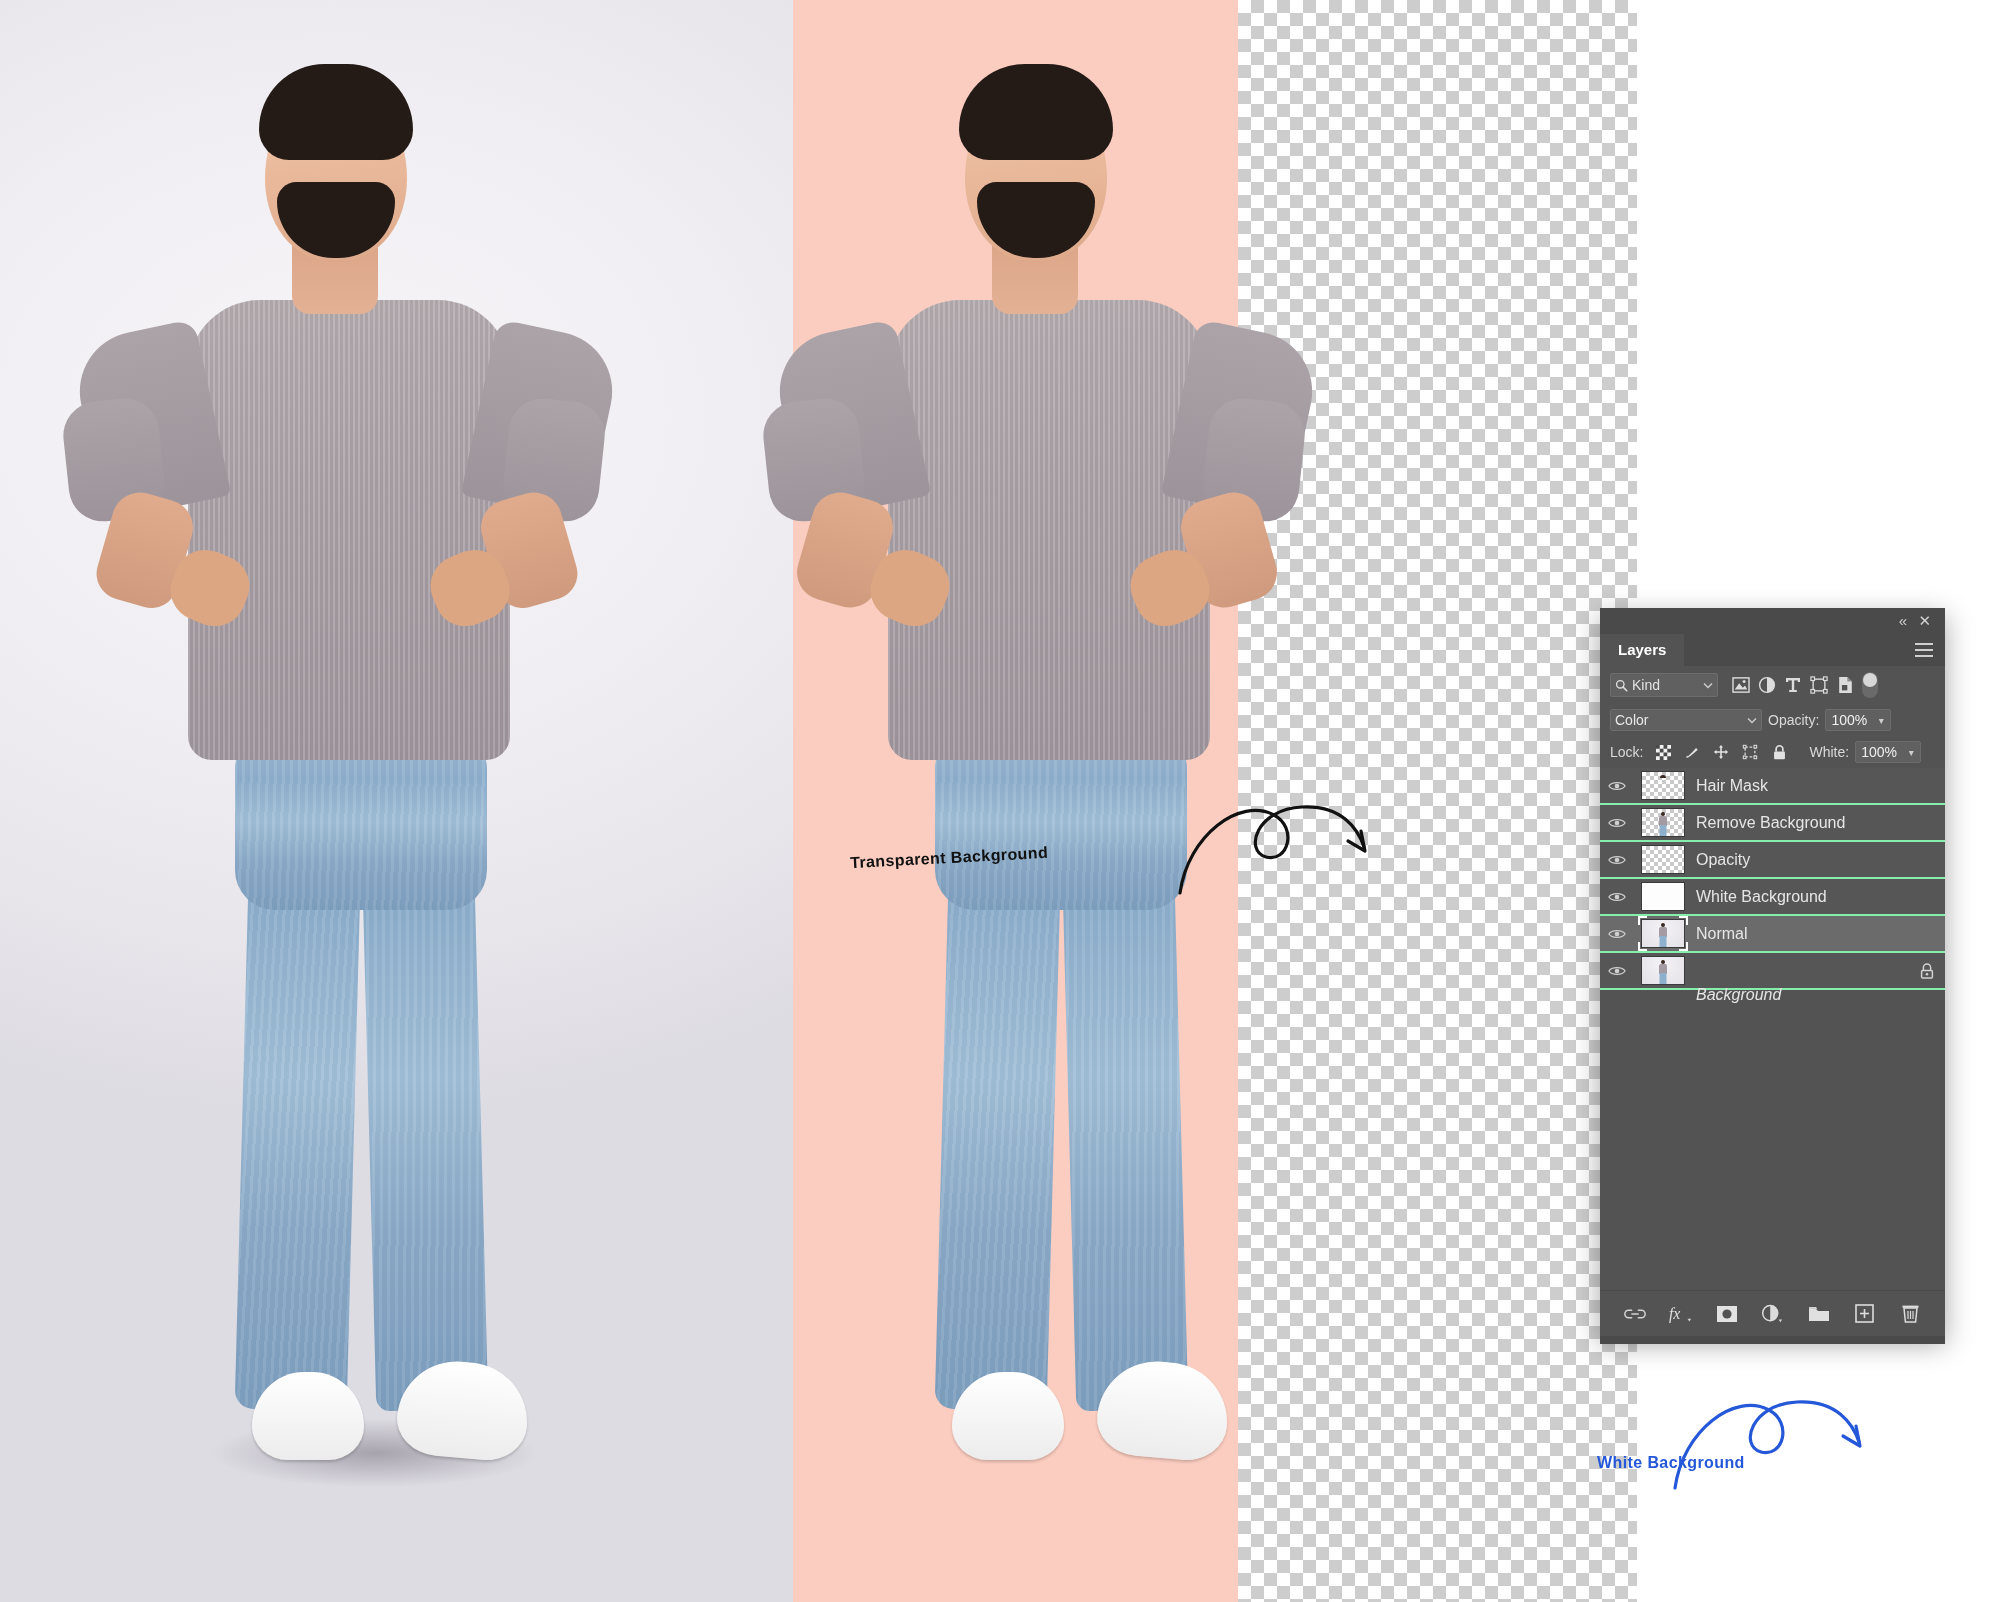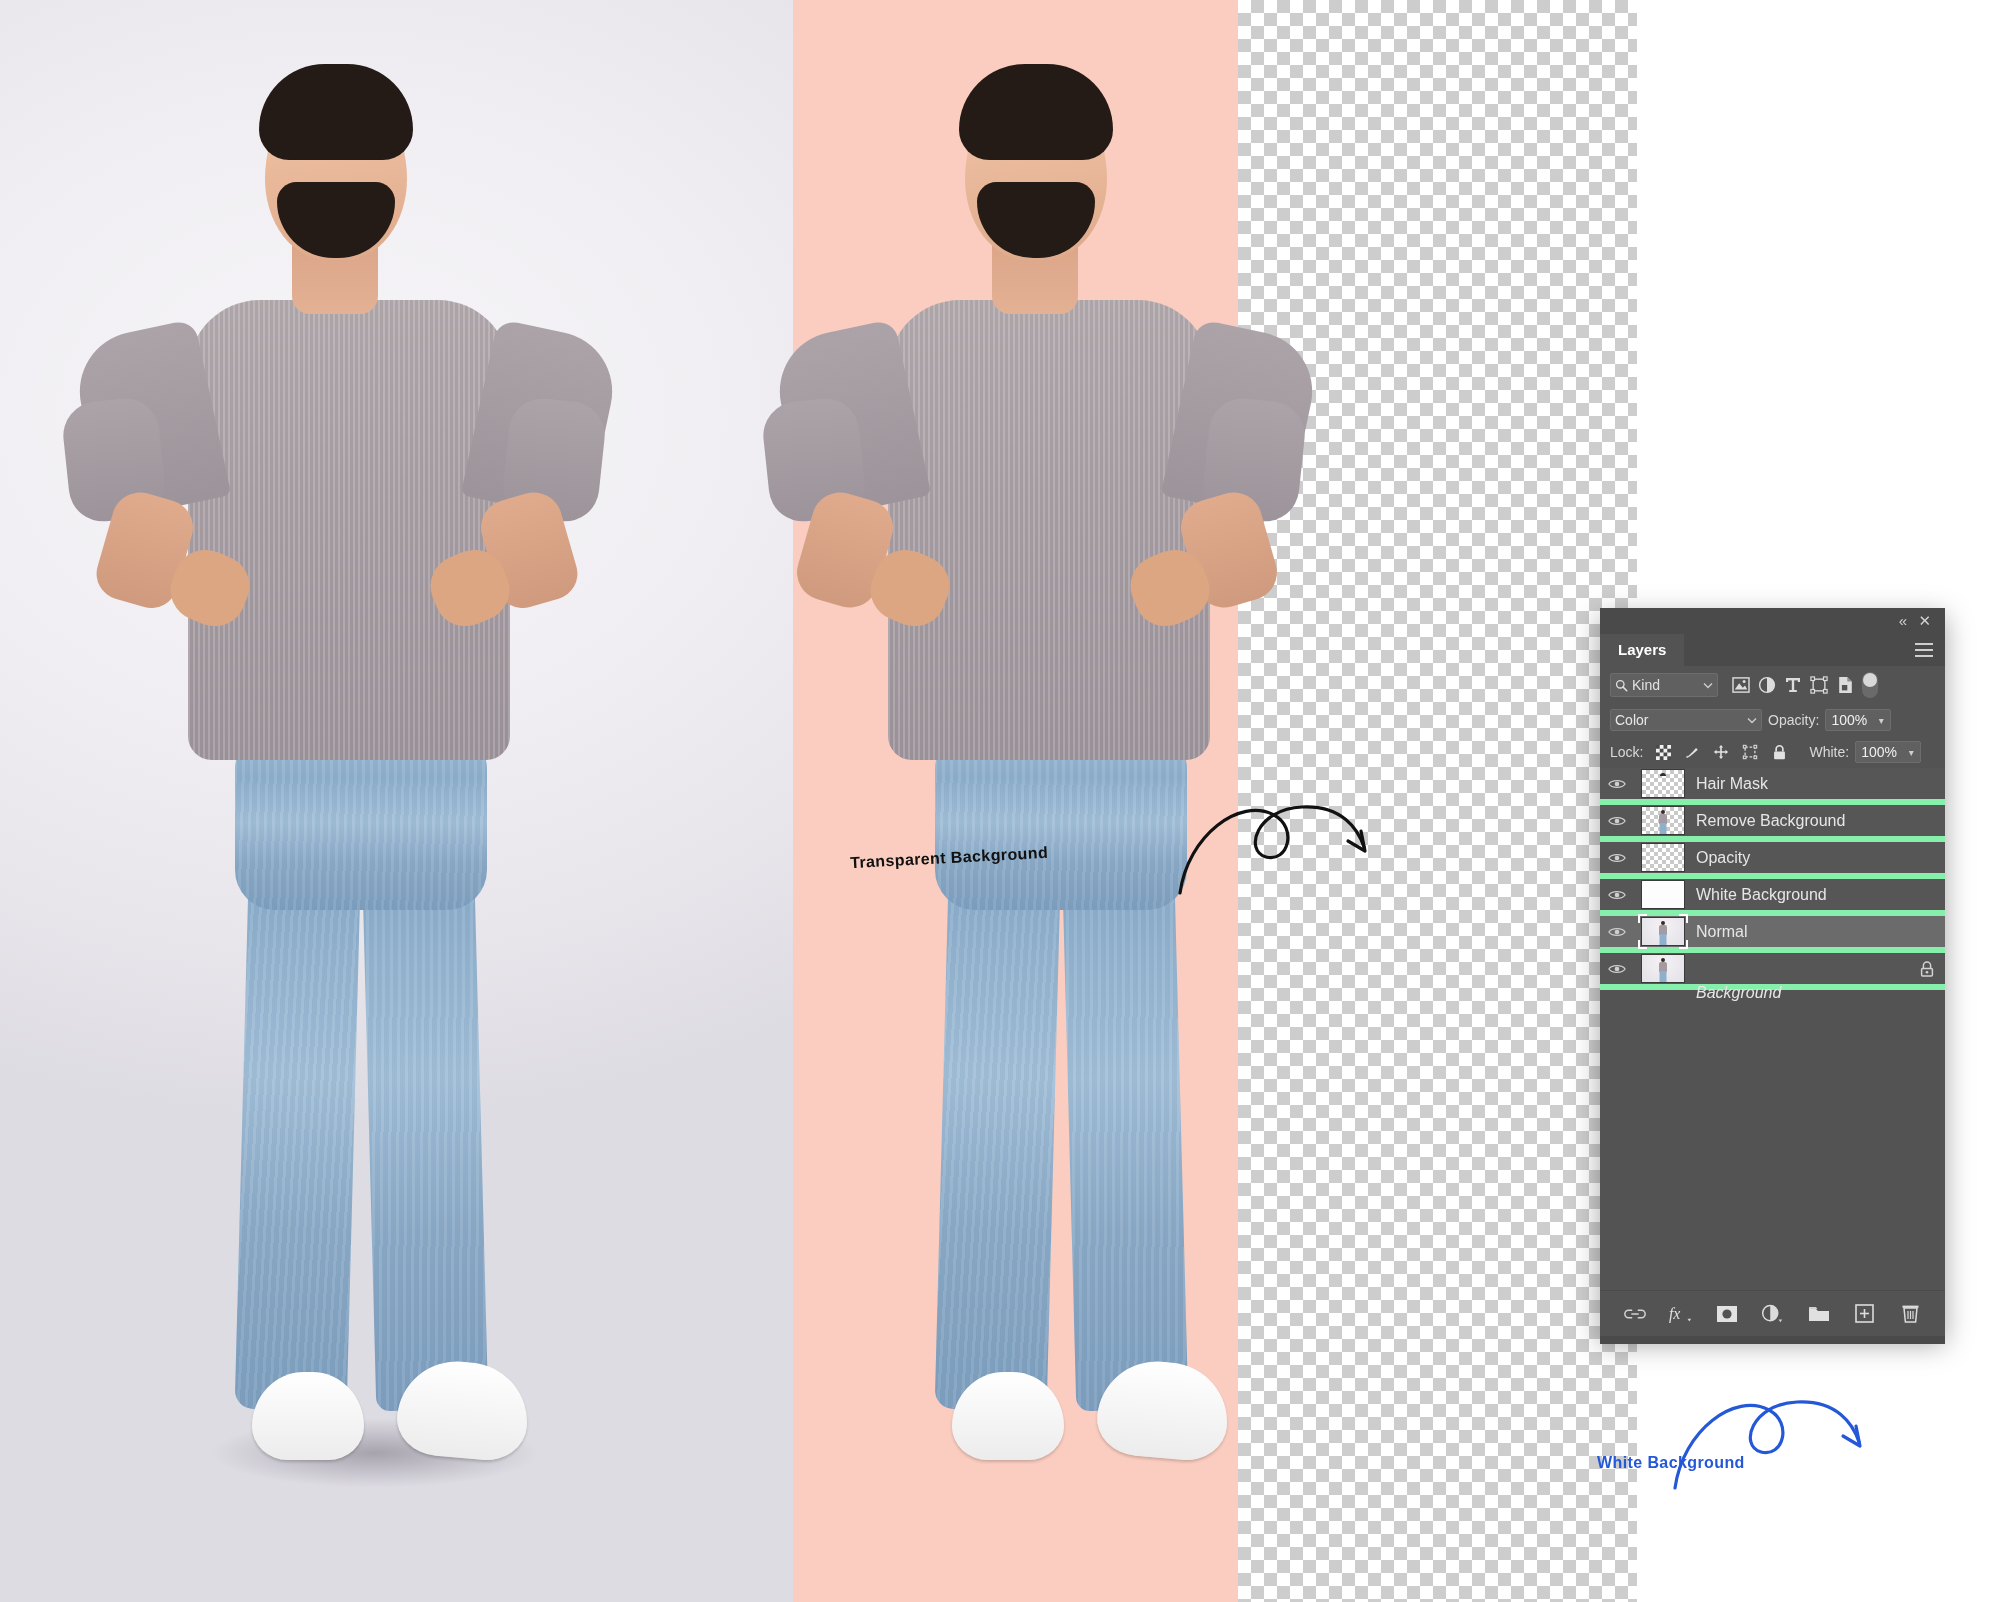--- a/index.html
+++ b/index.html
@@ -107,21 +107,21 @@
   .opt-label { font-size: 14px; color: #d9d9d9; }
   .numfield { height: 22px; background: #606060; border: 1px solid #6d6d6d; border-radius: 2px;
       display: flex; align-items: center; }
   .numfield .nv { width: 46px; text-align: center; font-size: 14px; color: #f0f0f0; cursor: text; }
   .numfield .nd { width: 18px; text-align: center; font-size: 10px; color: #cfcfcf; cursor: pointer; }
   .lock-icons { display:flex; align-items:center; gap: 9px; margin-left: 4px; }
   .lock-icons .ficon { width: 20px; }
 
   #layer-list { background: #565656; }
   .layer-row { position: relative; display: flex; align-items: center; height: 37px;
-      border-bottom: 6px solid #86efac; cursor: pointer; }
+      border-bottom: 2px solid #86efac; cursor: pointer; }
   .layer-row.selected { background: #6b6b6b; }
   .eye { width: 34px; display: flex; align-items: center; justify-content: center; cursor: pointer; }
   .thumb { width: 44px; height: 29px; border: 1px solid #3a3a3a; position: relative;
       background-color:#fff;
       background-image:
         linear-gradient(45deg, #c9c9c9 25%, transparent 25%, transparent 75%, #c9c9c9 75%),
         linear-gradient(45deg, #c9c9c9 25%, transparent 25%, transparent 75%, #c9c9c9 75%);
       background-size: 8px 8px; background-position: 0 0, 4px 4px; }
   .thumb.plain { background-image: none; background-color: #fdfdfd; }
   .thumb.photo { background-image: none;

